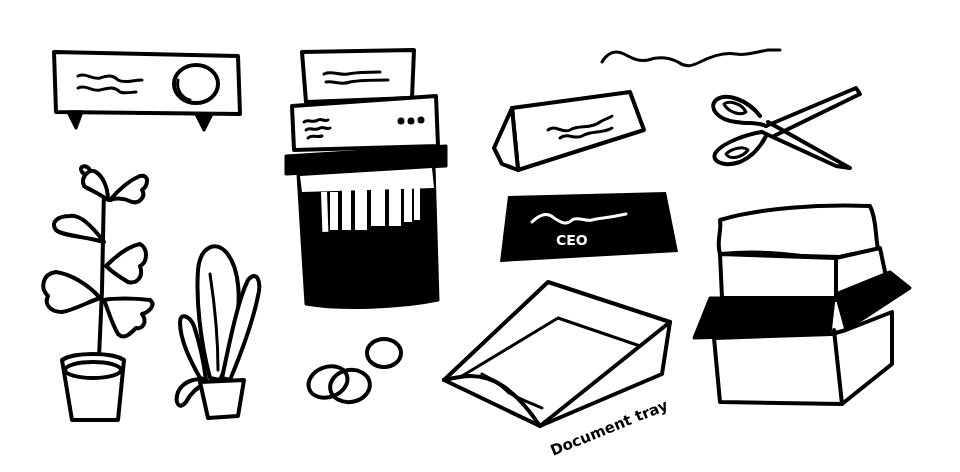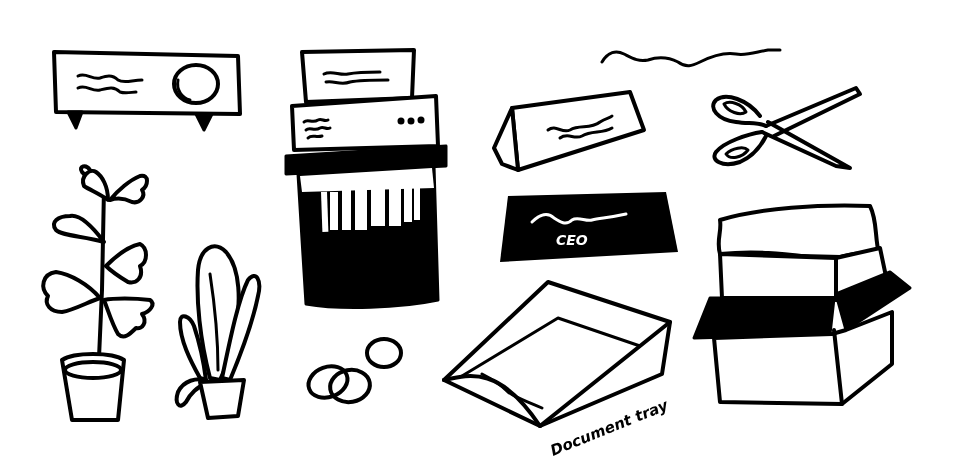--- a/index.html
+++ b/index.html
@@ -1,17 +1,17 @@
 <!DOCTYPE html>
 <html><head>
   <meta charset="utf-8">
   <style>
     html, body { margin: 0; padding: 0; background: #ffffff; }
     body { width: 960px; height: 472px; overflow: hidden; position: relative; }
-    .canvas { position: absolute; left: 0; top: 0; width: 960px; height: 412px; font-style: italic; }
+    .canvas { position: absolute; left: 0; top: 0; width: 960px; height: 412px; }
     svg { display: block; }
     .s { fill: none; stroke: #000; stroke-width: 4; stroke-linecap: round; stroke-linejoin: round; }
     .sf { fill: #fff; stroke: #000; stroke-width: 4; stroke-linecap: round; stroke-linejoin: round; }
     .fill { fill: #000; stroke: #000; stroke-width: 3; stroke-linejoin: round; }
     .thin { fill: none; stroke: #000; stroke-width: 3; stroke-linecap: round; stroke-linejoin: round; }
     .wthin { fill: none; stroke: #fff; stroke-width: 3; stroke-linecap: round; stroke-linejoin: round; }
     .lbl { font-family: "DejaVu Sans", sans-serif; font-weight: bold; }
   </style>
 </head>
 <body>

